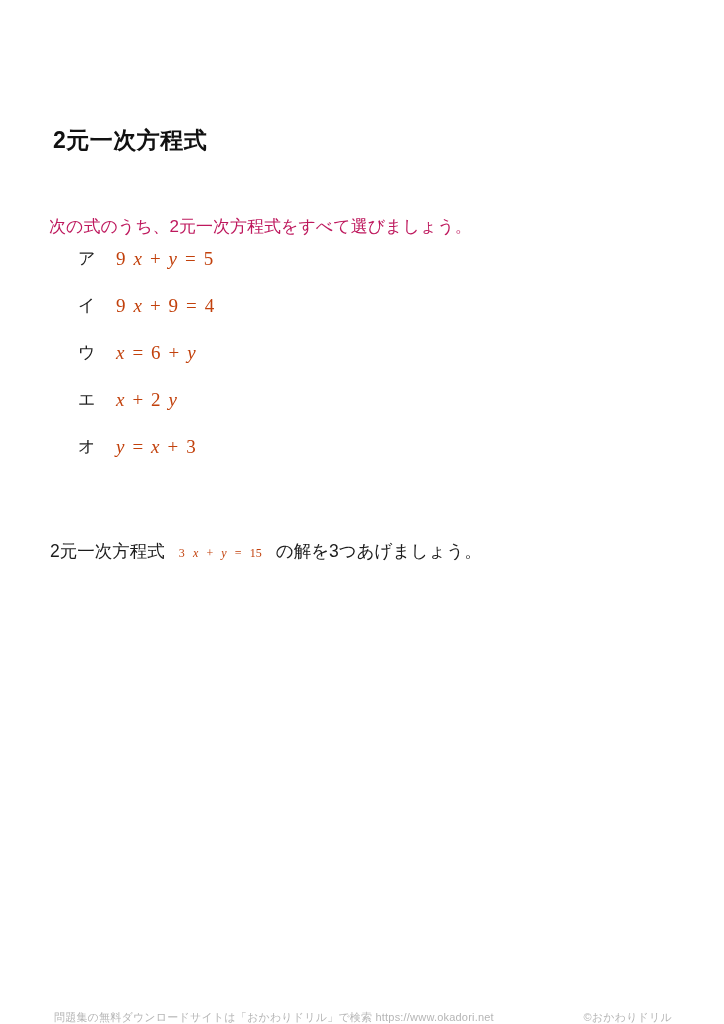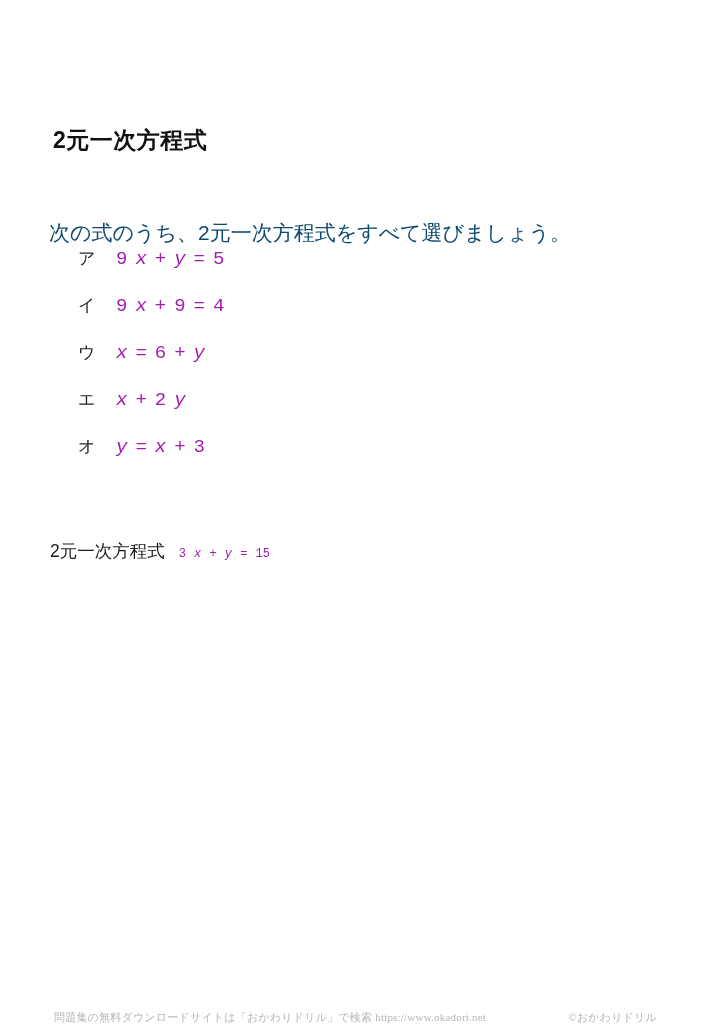--- a/index.html
+++ b/index.html
@@ -27,44 +27,44 @@
     top: 75px;
     font-size: 23px;
     font-weight: bold;
     letter-spacing: 0.5px;
     color: #111111;
   }
   .instruction {
     position: absolute;
     left: 49px;
     top: 163px;
-    font-size: 21px;
-    color: #0c4a6e;
+    font-size: 17px;
+    color: #be185d;
   }
   .eq-list {
     position: absolute;
     left: 78px;
     top: 200px;
     width: 500px;
   }
   .eq-row {
     height: 47px;
     display: flex;
     align-items: center;
   }
   .eq-label {
     width: 38px;
     font-size: 17px;
     color: #1c1c1c;
     flex: 0 0 38px;
   }
   .equation {
-    font-family: Liberation Mono, monospace;
+    font-family: Liberation Serif, serif;
     font-size: 19px;
-    color: #a21caf;
+    color: #c2410c;
     white-space: nowrap;
   }
   .equation .tok + .tok { margin-left: 0.42em; }
   .equation.wide .tok + .tok { margin-left: 0.68em; }
   .equation .tok.var {
     font-style: italic;
   }
   .problem2 {
     position: absolute;
     left: 50px;
@@ -72,28 +72,27 @@
     font-size: 17.5px;
     color: #1c1c1c;
     white-space: nowrap;
     display: flex;
     align-items: baseline;
   }
   .problem2 .equation { margin: 0 14px; font-size: 12px; }
   .footer {
     position: absolute;
     left: 54px;
-    right: 67px;
+    right: 52px;
     top: 975px;
     display: flex;
     justify-content: space-between;
     font-size: 11px;
     color: #b5b5b5;
     letter-spacing: 0.2px;
-    font-family: Liberation Serif, serif;
   }
 </style>
 </head>
 <body>
 
 <div class="page">
 
   <h1 class="title">2元一次方程式</h1>
 
   <p class="instruction">次の式のうち、2元一次方程式をすべて選びましょう。</p>
@@ -117,20 +116,21 @@
       </div>
       <div class="eq-row">
         <span class="eq-label">オ</span>
         <span class="equation"><span class="tok var">y</span><span class="tok">=</span><span class="tok var">x</span><span class="tok">+</span><span class="tok">3</span></span>
       </div>
     </div>
 
   <p class="problem2">
     <span>2元一次方程式</span>
     <span class="equation wide" id="p2-equation"><span class="tok">3</span><span class="tok var">x</span><span class="tok">+</span><span class="tok var">y</span><span class="tok">=</span><span class="tok">15</span></span>
+    <span>の解を3つあげましょう。</span>
   </p>
 
   <div class="footer">
     <span>問題集の無料ダウンロードサイトは「おかわりドリル」で検索  https://www.okadori.net</span>
     <span>©おかわりドリル</span>
   </div>
 
 </div>
 
 </body></html>

